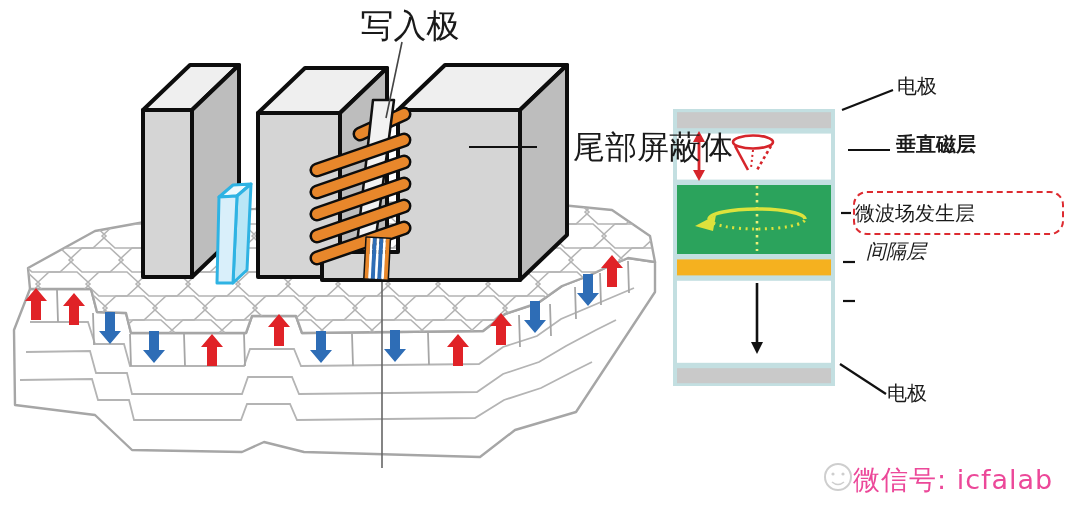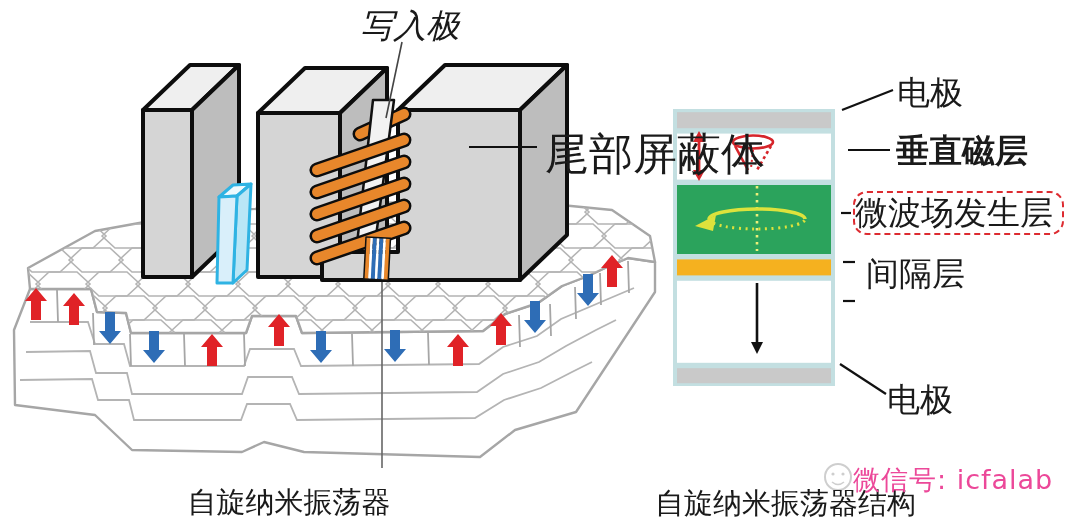--- a/index.html
+++ b/index.html
@@ -1,20 +1,20 @@
 <!DOCTYPE html>
 <html><head>
 <meta charset="utf-8">
 <style>
   html,body{margin:0;padding:0;background:#fff;}
   .stage{position:relative;width:1080px;height:530px;background:#fff;overflow:hidden;
          font-family:"Liberation Serif","DejaVu Serif",serif;}
   #art{position:absolute;left:0;top:0;width:1080px;height:530px;}
   .lbl{position:absolute;color:#1a1a1a;line-height:1.12;white-space:nowrap;}
-  .f33{font-size:33px;} .f32{font-size:44px;} .f27{font-size:33px;} .f29{font-size:29px;}
+  .f33{font-size:33px;} .f32{font-size:32px;margin-left:28px;} .f27{font-size:20px;} .f29{font-size:29px;}
   .ctr{text-align:center;}
   .mwbox{position:absolute;left:853px;top:191px;width:211px;height:44px;
          border:2.5px dashed #dd2b30;border-radius:14px;display:flex;
          align-items:center;justify-content:flex-start;box-sizing:border-box;}
   .watermark{position:absolute;left:853px;top:462px;font-size:27px;color:#ec4899;
              font-family:"DejaVu Sans","Liberation Sans",sans-serif;letter-spacing:1px;}
 </style>
 </head>
 <body>
 
@@ -268,35 +268,33 @@
     </g>
 
     <g opacity="0.85">
       <circle cx="838" cy="477" r="13" fill="none" stroke="#c6c6c6" stroke-width="2"></circle>
       <circle cx="833" cy="474" r="1.6" fill="#c6c6c6"></circle>
       <circle cx="843" cy="474" r="1.6" fill="#c6c6c6"></circle>
       <path d="M832,482 Q838,487 844,482" fill="none" stroke="#c6c6c6" stroke-width="1.6"></path>
     </g>
   </svg>
 
-  <div class="lbl f33 ctr" style="left:340px;top:8px;width:140px;font-style:italic;">写入极</div>
+  <div class="lbl f33 ctr" style="left:340px;top:8px;width:140px;">写入极</div>
 
   <div class="lbl f32" style="left:545px;top:130px;">尾部屏蔽体</div>
 
   <div class="lbl f27" style="left:897px;top:75px;">电极</div>
 
   <div class="lbl f27" style="left:896px;top:133px;font-weight:bold;">垂直磁层</div>
 
   <div class="mwbox">
     <span class="lbl f27" style="position:static;">微波场发生层</span>
   </div>
 
-  <div class="lbl f27" style="left:866px;top:256px;">间隔层</div>
+  <div class="lbl f27" style="left:866px;top:240px;font-style:italic;">间隔层</div>
 
 
   <div class="lbl f27" style="left:887px;top:382px;">电极</div>
 
-  <div class="lbl f29 ctr" style="left:178px;top:486px;width:222px;">自旋纳米振荡器</div>
-
-  <div class="lbl f29" style="left:655px;top:487px;">自旋纳米振荡器结构</div>
+
 
   <div class="watermark">微信号: icfalab</div>
 </div>
 
 </body></html>

